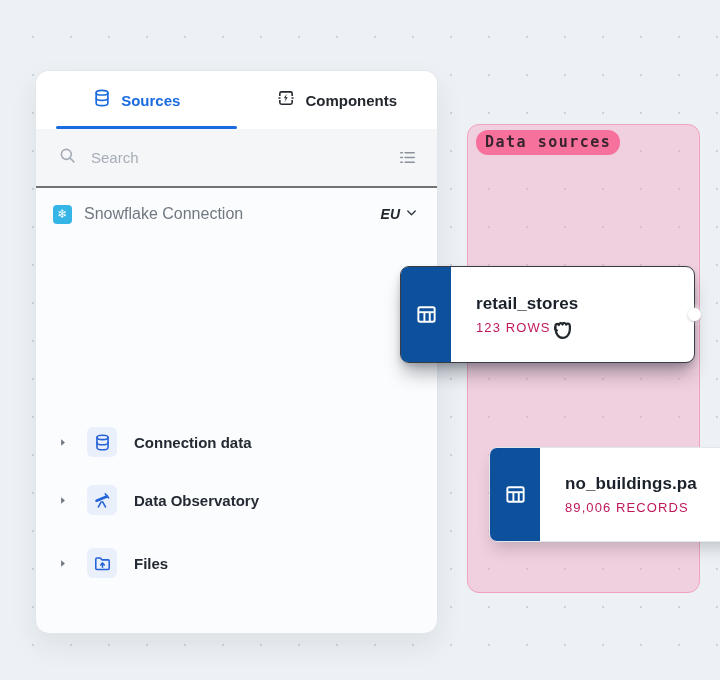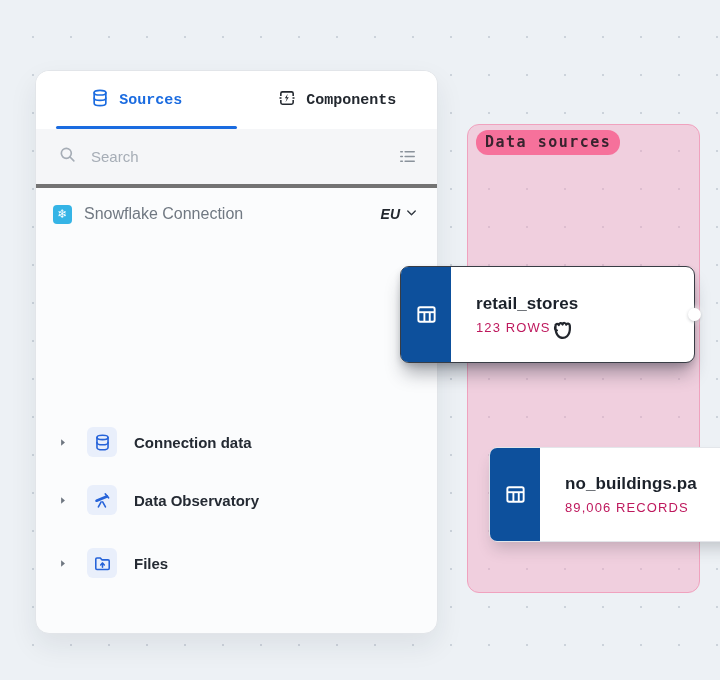--- a/index.html
+++ b/index.html
@@ -25,31 +25,31 @@
     font-family:"DejaVu Sans Mono",monospace;font-size:15px;font-weight:700;
     letter-spacing:1.5px;color:#38242e;white-space:nowrap;cursor:text;
   }
 
   
   .panel{
     position:absolute;left:35px;top:70px;width:401px;height:562px;
     background:#fbfcfd;border:1px solid #e2e5e9;border-radius:14px;
     box-shadow:0 12px 28px rgba(25,35,50,0.08);z-index:2;overflow:hidden;
   }
-  .tabs{position:relative;display:flex;height:58px;background:#ffffff;font-family:Liberation Mono, monospace;}
+  .tabs{position:relative;display:flex;height:58px;background:#ffffff;}
   .tab{flex:1;display:flex;align-items:center;justify-content:center;gap:9px;cursor:pointer;}
   .tab .tab-label{font-size:15px;font-weight:700;color:#23282f;}
   .tab.active .tab-label{color:#1a6be0;}
   .tab-underline{
     position:absolute;left:20px;bottom:0;width:181px;height:3.5px;
     background:#1a6be0;border-radius:2px;
   }
   .search-row{
     display:flex;align-items:center;height:59px;background:#f5f6f8;
-    border-bottom:4px solid #737373;padding:0 18px 0 22px;gap:12px;box-sizing:border-box;
+    border-bottom:2px solid #737373;padding:0 18px 0 22px;gap:12px;box-sizing:border-box;
   }
   .search-input{
     flex:1;border:none;outline:none;background:transparent;
     font-size:15px;color:#3a414a;font-family:inherit;
   }
   .search-input::placeholder{color:#a6adb6;}
   .icon-btn{background:none;border:none;padding:2px;cursor:pointer;display:flex;align-items:center;}
 
   .conn-row{display:flex;align-items:center;height:52px;padding:0 16px 0 17px;gap:12px;}
   .snowflake-box{

